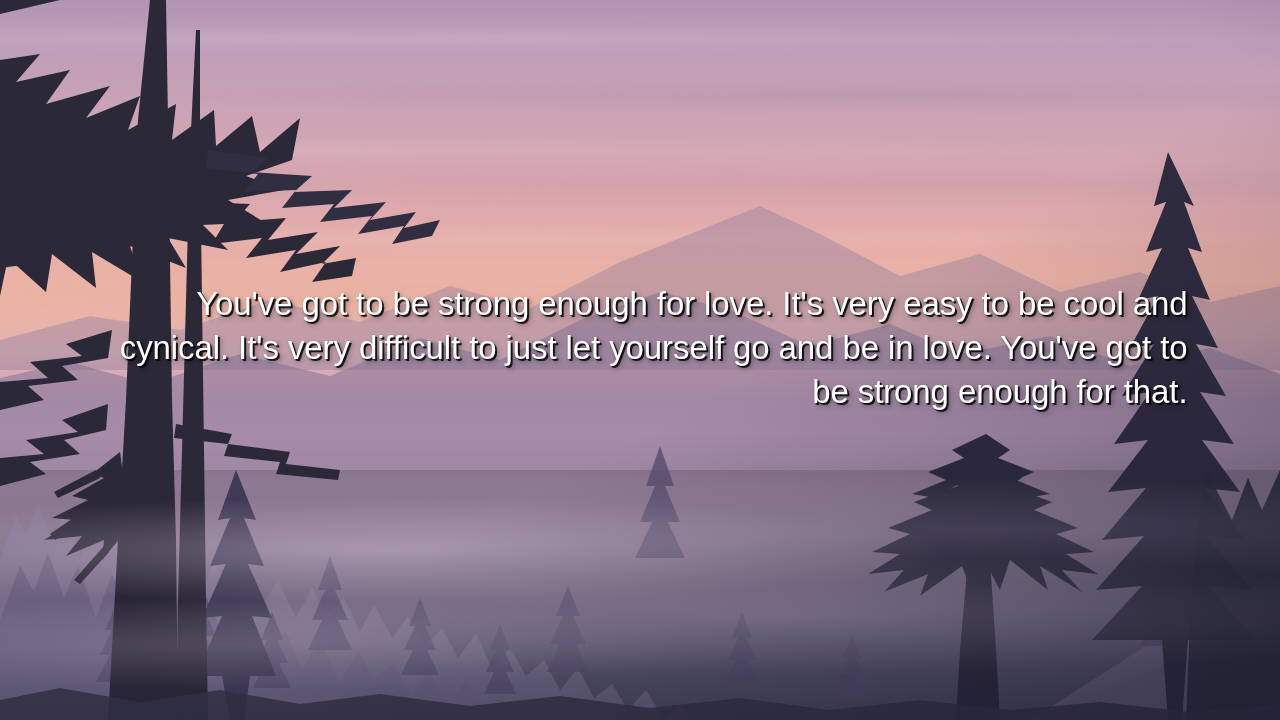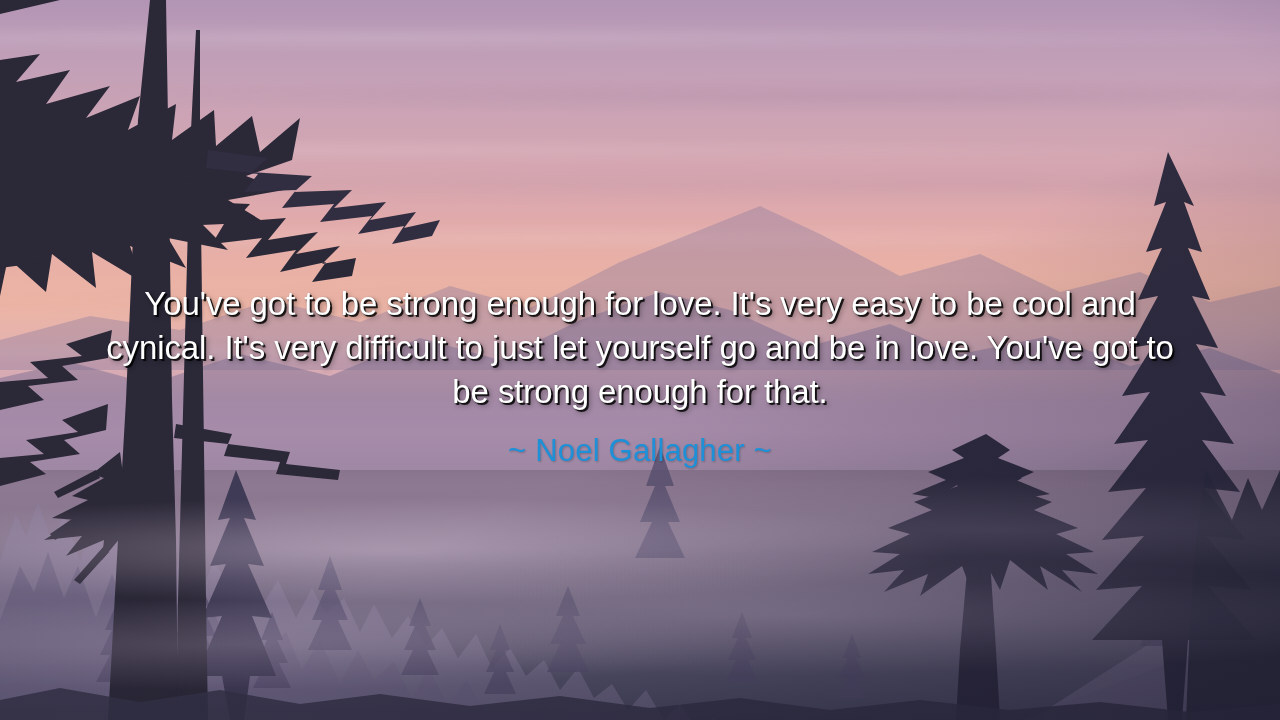--- a/index.html
+++ b/index.html
@@ -122,21 +122,21 @@
     display: flex;
     flex-direction: column;
     align-items: center;
     justify-content: flex-start;
     padding-top: 282px;
     box-sizing: border-box;
   }
 
   #quote-text {
     width: 1095px;
-    text-align: center;
+    text-align: right;
     color: #ffffff;
     font-size: 33px;
     line-height: 44px;
     font-weight: 400;
     letter-spacing: -0.1px;
     text-shadow:
        2px 2px 0 rgba(0,0,0,.78),
        1px 1px 2px rgba(0,0,0,.60),
        3px 3px 5px rgba(0,0,0,.35);
     white-space: pre-wrap;
@@ -304,16 +304,15 @@
         </g>
       </svg>
     </div>
 
     <div class="mist"></div>
     <div class="vignette"></div>
   </div>
 
   <div id="overlay">
     <div id="quote-text">You've got to be strong enough for love. It's very easy to be cool and cynical. It's very difficult to just let yourself go and be in love. You've got to be strong enough for that.</div>
-    <div id="quote-author">~ Noel Gallagher ~</div>
   </div>
 
 </div>
 
 </body></html>

